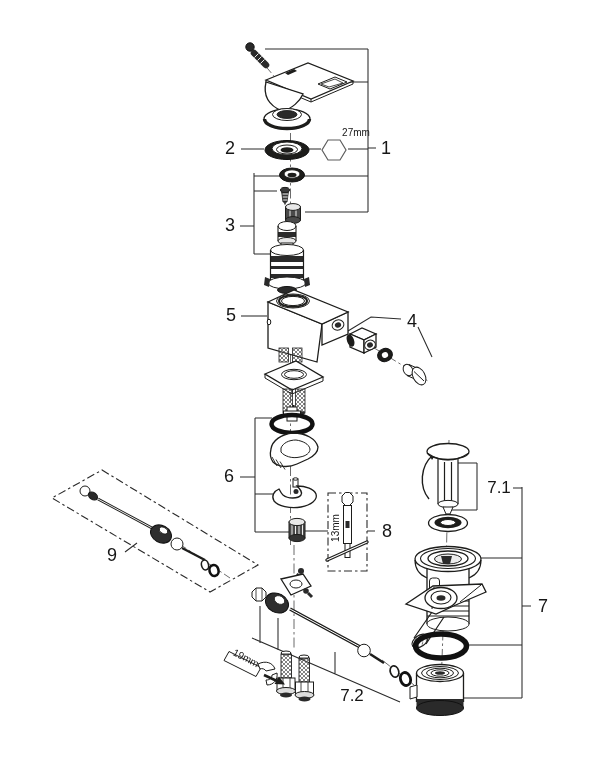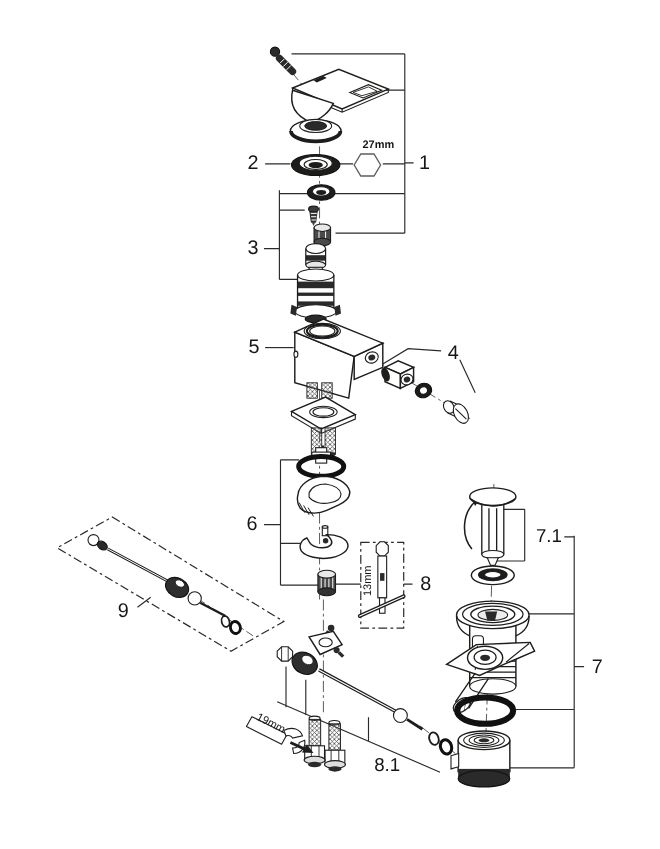--- a/index.html
+++ b/index.html
@@ -352,20 +352,20 @@
 </svg>
 
   <div class="co" style="left:386px;top:148px;">1</div>
   <div class="co" style="left:230px;top:148px;">2</div>
   <div class="co" style="left:230px;top:225px;">3</div>
   <div class="co" style="left:412px;top:321px;">4</div>
   <div class="co" style="left:231px;top:315px;">5</div>
   <div class="co" style="left:229px;top:476px;">6</div>
   <div class="co" style="left:543px;top:606px;">7</div>
   <div class="co sm" style="left:499px;top:488px;">7.1</div>
-  <div class="co sm" style="left:352px;top:696px;">8.1</div>
+  <div class="co sm" style="left:352px;top:696px;">7.2</div>
   <div class="co" style="left:387px;top:531px;">8</div>
   <div class="co" style="left:112px;top:555px;">9</div>
 
-  <div class="dim" style="left:344px;top:132px;font-weight:bold;">27mm</div>
+  <div class="dim" style="left:356px;top:132px;">27mm</div>
   <div class="dim r90" style="left:335px;top:528px;">13mm</div>
   <div class="dim r27" style="left:246px;top:658px;">19mm</div>
 </div>
 
 </body></html>

